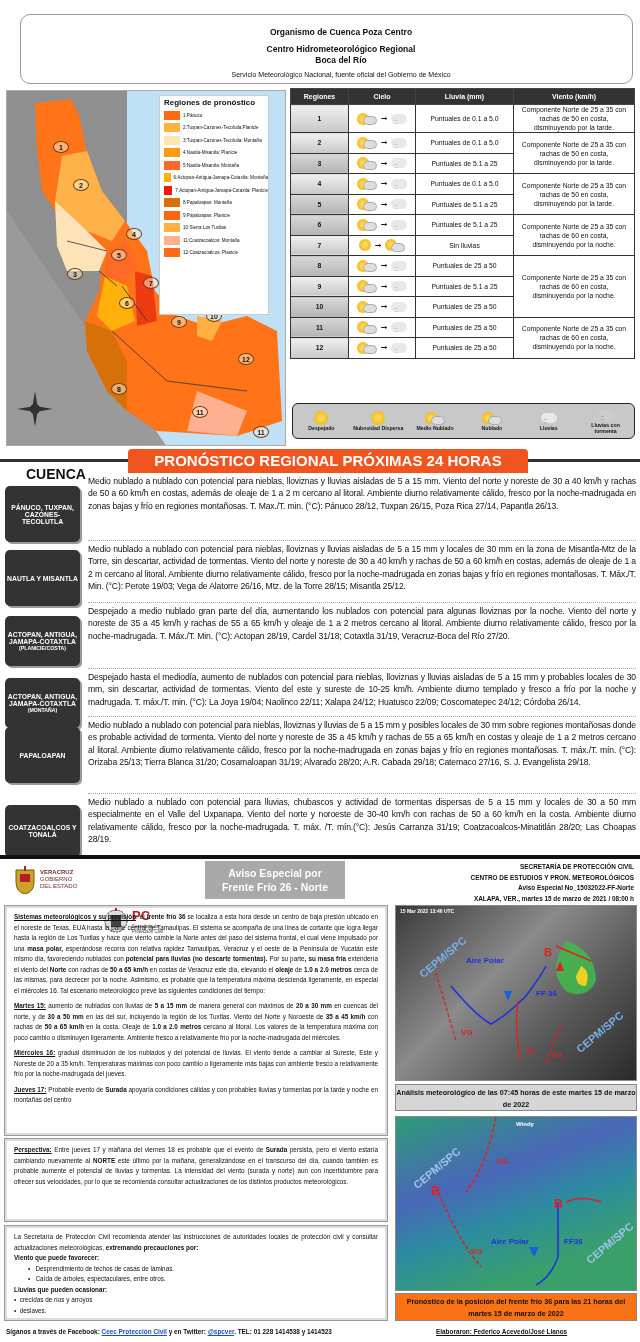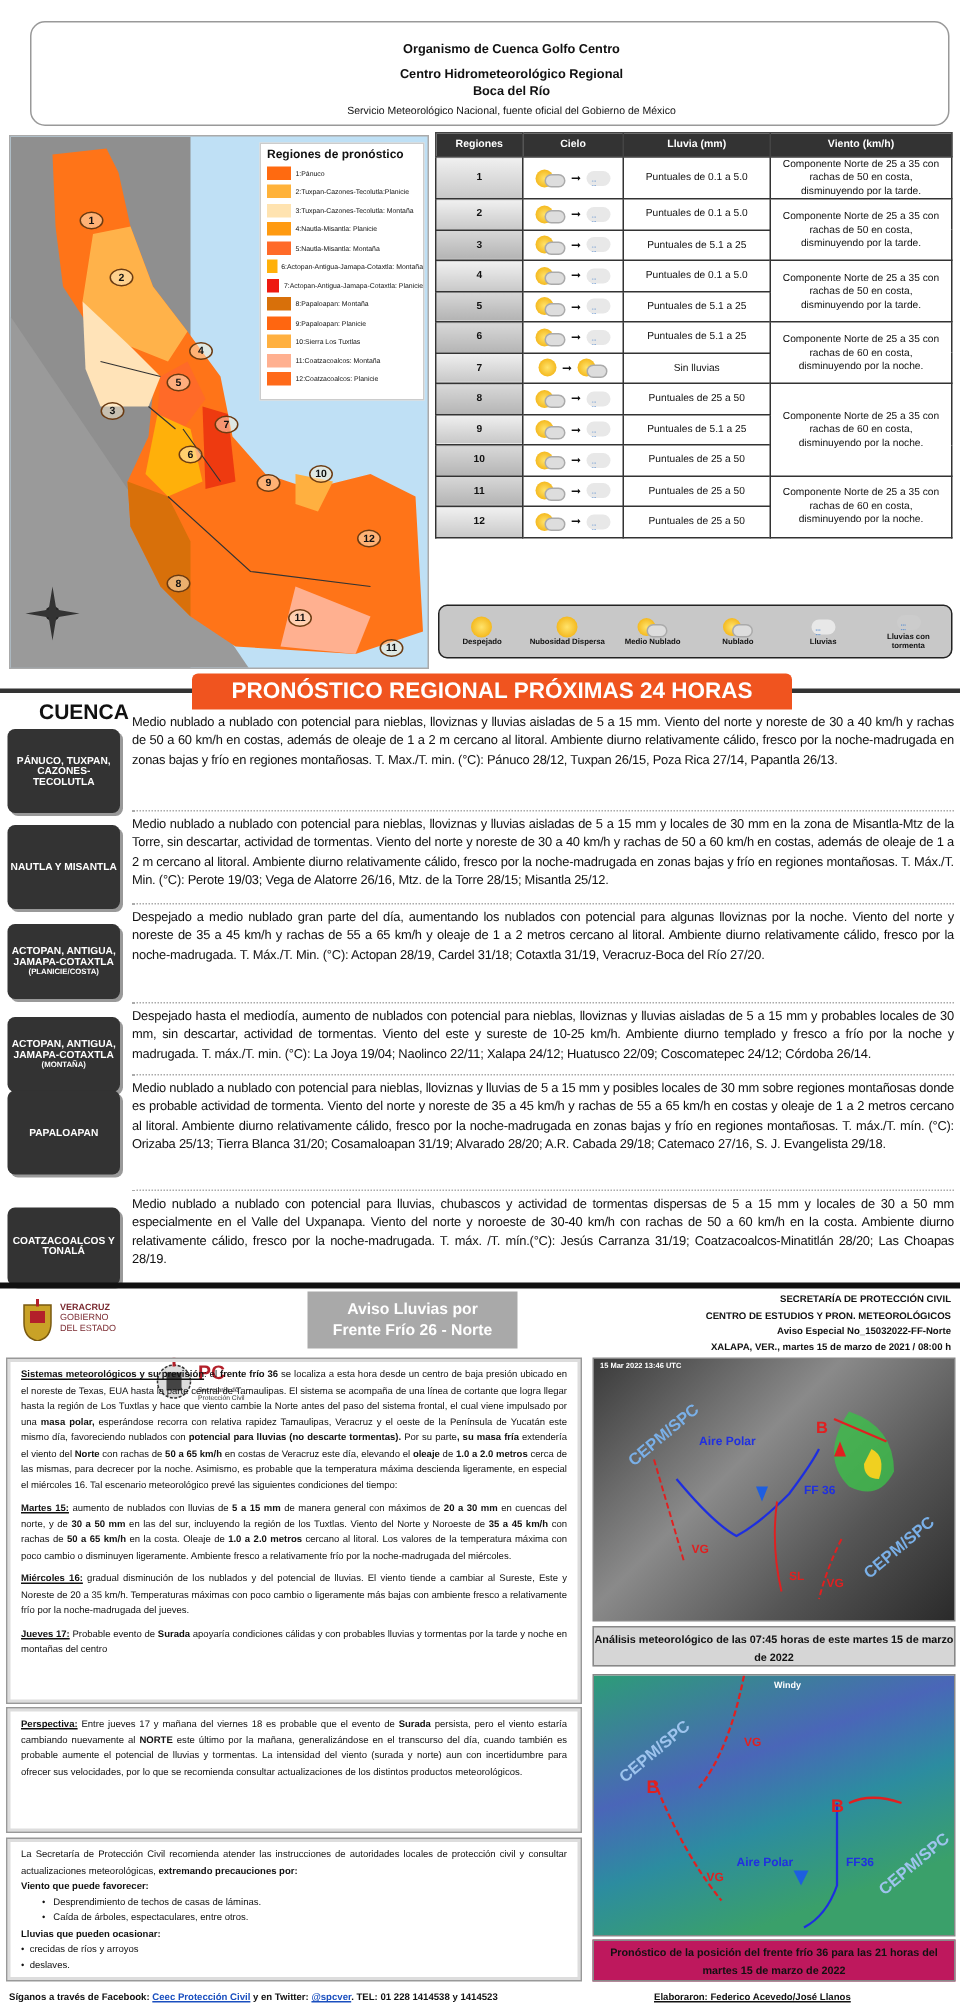--- a/index.html
+++ b/index.html
@@ -7,21 +7,21 @@
 .abs{position:absolute}
 
 #hdr{left:20px;top:14px;width:613px;height:70px;border:1px solid #999;border-radius:10px;background:#fff}
 #logo{left:10px;top:12px;width:160px;height:50px}
 #logo .word{position:absolute;left:40px;top:6px;font-family:"Liberation Serif",serif;font-size:28px;color:#555;letter-spacing:1px}
 #logo .sub{position:absolute;left:42px;top:40px;font-size:5px;color:#6a5;letter-spacing:.8px}
 .h1{position:absolute;left:170px;width:300px;text-align:center;font-size:8.5px;font-weight:bold}
 .h2{position:absolute;left:120px;width:400px;text-align:center;font-size:7px}
 
 #map{left:6px;top:90px;width:280px;height:356px;background:#bfe0f5;border:1px solid #aaa;overflow:hidden}
-#legend{left:166px;top:4px;width:110px;height:172px;background:#fff;border:1px solid #ccc}
+#legend{left:152px;top:4px;width:110px;height:220px;background:#fff;border:1px solid #ccc}
 #legend .lt{font-size:8px;font-weight:bold;padding:2px 4px}
 .lg-row{display:flex;align-items:center;height:12.5px;padding-left:4px}
 .lg-sw{width:16px;height:9px;margin-right:3px}
 .lg-lb{font-size:4.6px;white-space:nowrap}
 .rn{position:absolute;width:16px;height:12px;border:1px solid #6b3b12;border-radius:50%;font-size:7px;font-weight:bold;text-align:center;line-height:11px;background:rgba(255,240,210,.5)}
 
 #tbl{left:290px;top:88px;width:345px;border-collapse:collapse;font-size:6.8px}
 #tbl th{background:#333;color:#fff;height:16px;border:1px solid #444;font-size:7px}
 #tbl td{border:1px solid #333;height:20.5px;text-align:center}
 #tbl td.reg{background:linear-gradient(#f0f0f0,#c8c8c8);font-weight:bold;width:58px}
@@ -50,31 +50,31 @@
 #ver{left:14px;top:866px;width:90px;height:28px}
 #pc{left:104px;top:905px;width:95px;height:30px}
 #aviso{left:205px;top:861px;width:140px;height:38px;background:#a9a9a9;color:#fff;font-weight:bold;font-size:10.5px;text-align:center;display:flex;flex-direction:column;justify-content:center;line-height:14px}
 #spc{right:6px;top:862px;width:290px;text-align:right;font-size:6.4px;font-weight:bold;line-height:10.5px}
 .box{position:absolute;left:5px;width:382px;border:2px solid #ddd;outline:1px solid #999;font-size:6.35px;line-height:10.5px;padding:4px 7px;text-align:justify}
 .box p{margin-bottom:5px}
 .box b u, .box u b{font-weight:bold}
 #img1{left:395px;top:905px;width:242px;height:176px;background:linear-gradient(135deg,#3a3a3a,#8a8a8a 40%,#555 70%,#2a2a2a);border:1px solid #888;overflow:hidden}
 #cap1{left:395px;top:1084px;width:242px;height:27px;background:#d6d6d6;border:1px solid #888;font-size:7.2px;font-weight:bold;text-align:center;line-height:12px;padding-top:2px}
 #img2{left:395px;top:1116px;width:242px;height:175px;background:linear-gradient(160deg,#2d9c78,#4a66b8 35%,#2c8ca0 55%,#3aa06a 80%);border:1px solid #888;overflow:hidden}
-#cap2{left:395px;top:1293px;width:242px;height:28px;background:#be185d;border:1px solid #888;font-size:7.2px;font-weight:bold;text-align:center;line-height:12px;padding-top:2px}
+#cap2{left:395px;top:1293px;width:242px;height:28px;background:#f97316;border:1px solid #888;font-size:7.2px;font-weight:bold;text-align:center;line-height:12px;padding-top:2px}
 .lbl{position:absolute;font-size:8px;font-weight:bold}
 #foot{left:6px;top:1328px;font-size:6.4px;font-weight:bold;white-space:nowrap}
 #foot a{color:#1a4fbf;text-decoration:underline}
 #elab{left:436px;top:1328px;font-size:6.4px;font-weight:bold;text-decoration:underline;white-space:nowrap}
 </style>
 </head>
 <body>
 
 <div id="hdr" class="abs">
-  <div class="h1" style="top:12px">Organismo de Cuenca Golfo Centro</div>
+  <div class="h1" style="top:12px">Organismo de Cuenca Poza Centro</div>
   <div class="h1" style="top:29px">Centro Hidrometeorológico Regional</div>
   <div class="h1" style="top:40px">Boca del Río</div>
   <div class="h2" style="top:56px">Servicio Meteorológico Nacional, fuente oficial del Gobierno de México</div>
 </div>
 
 <div id="map" class="abs">
   <svg width="280" height="356" viewBox="0 0 280 356" class="abs" style="left:0;top:0">
     <rect x="0" y="0" width="120" height="356" fill="#8f8f8f"></rect>
     <path d="M0 120 L160 356 L0 356 Z" fill="#9a9a9a"></path>
     <path d="M28 12 L64 8 L72 24 L80 60 L95 100 L118 130 L140 160 L148 200 L170 225 L200 235 L240 225 L270 240 L275 330 L230 345 L150 340 L120 320 L100 300 L80 260 L78 230 L92 200 L95 170 L60 150 L48 120 L35 100 L30 60 Z" fill="#ff7418"></path>
@@ -333,21 +333,21 @@
     <circle cx="12" cy="16" r="11" fill="#ddd" stroke="#333" stroke-dasharray="2 1"></circle>
       <rect x="7" y="10" width="10" height="12" fill="#444"></rect>
       <rect x="11" y="0" width="2" height="6" fill="#b3202a"></rect>
   </svg>
   <div class="abs" style="left:28px;top:1px">
     <b style="font-size:13px;color:#b3202a">PC</b>
     <div style="font-size:4.5px;line-height:5px;color:#333"><span>Secretaría de</span><br><span>Protección Civil</span></div>
   </div>
 </div>
 <div id="aviso" class="abs">
-  <span>Aviso Lluvias por</span>
+  <span>Aviso Especial por</span>
   <span>Frente Frío 26 - Norte</span>
 </div>
 <div id="spc" class="abs">
   <div>SECRETARÍA DE PROTECCIÓN CIVIL</div>
   <div>CENTRO DE ESTUDIOS Y PRON. METEOROLÓGICOS</div>
   <div>Aviso Especial No_15032022-FF-Norte</div>
   <div>XALAPA, VER., martes 15 de marzo de 2021 / 08:00 h</div>
 </div>
 
 <div class="box" style="top:906px;height:229px">

